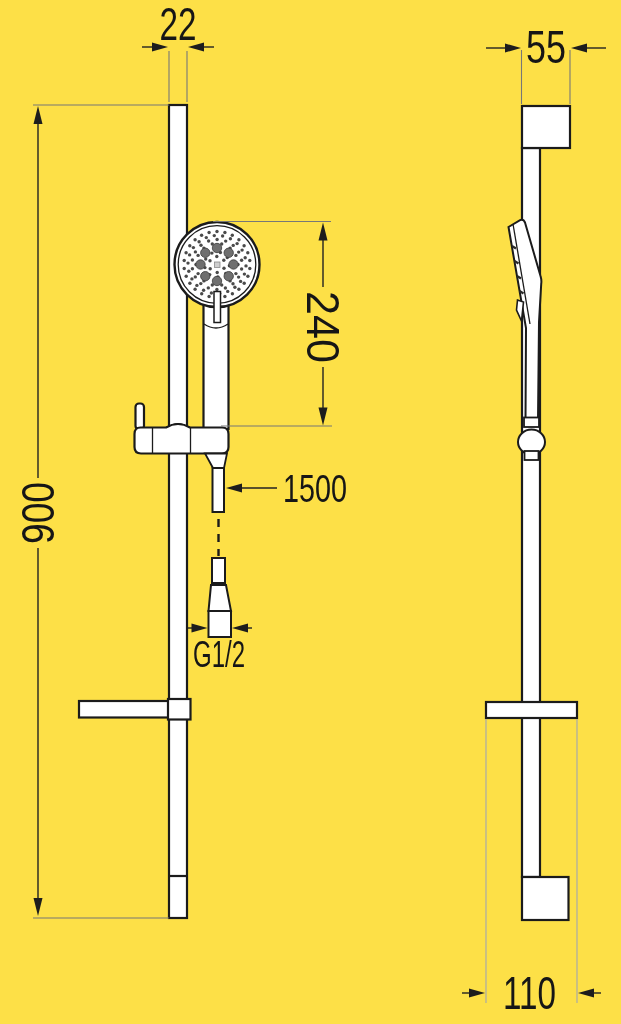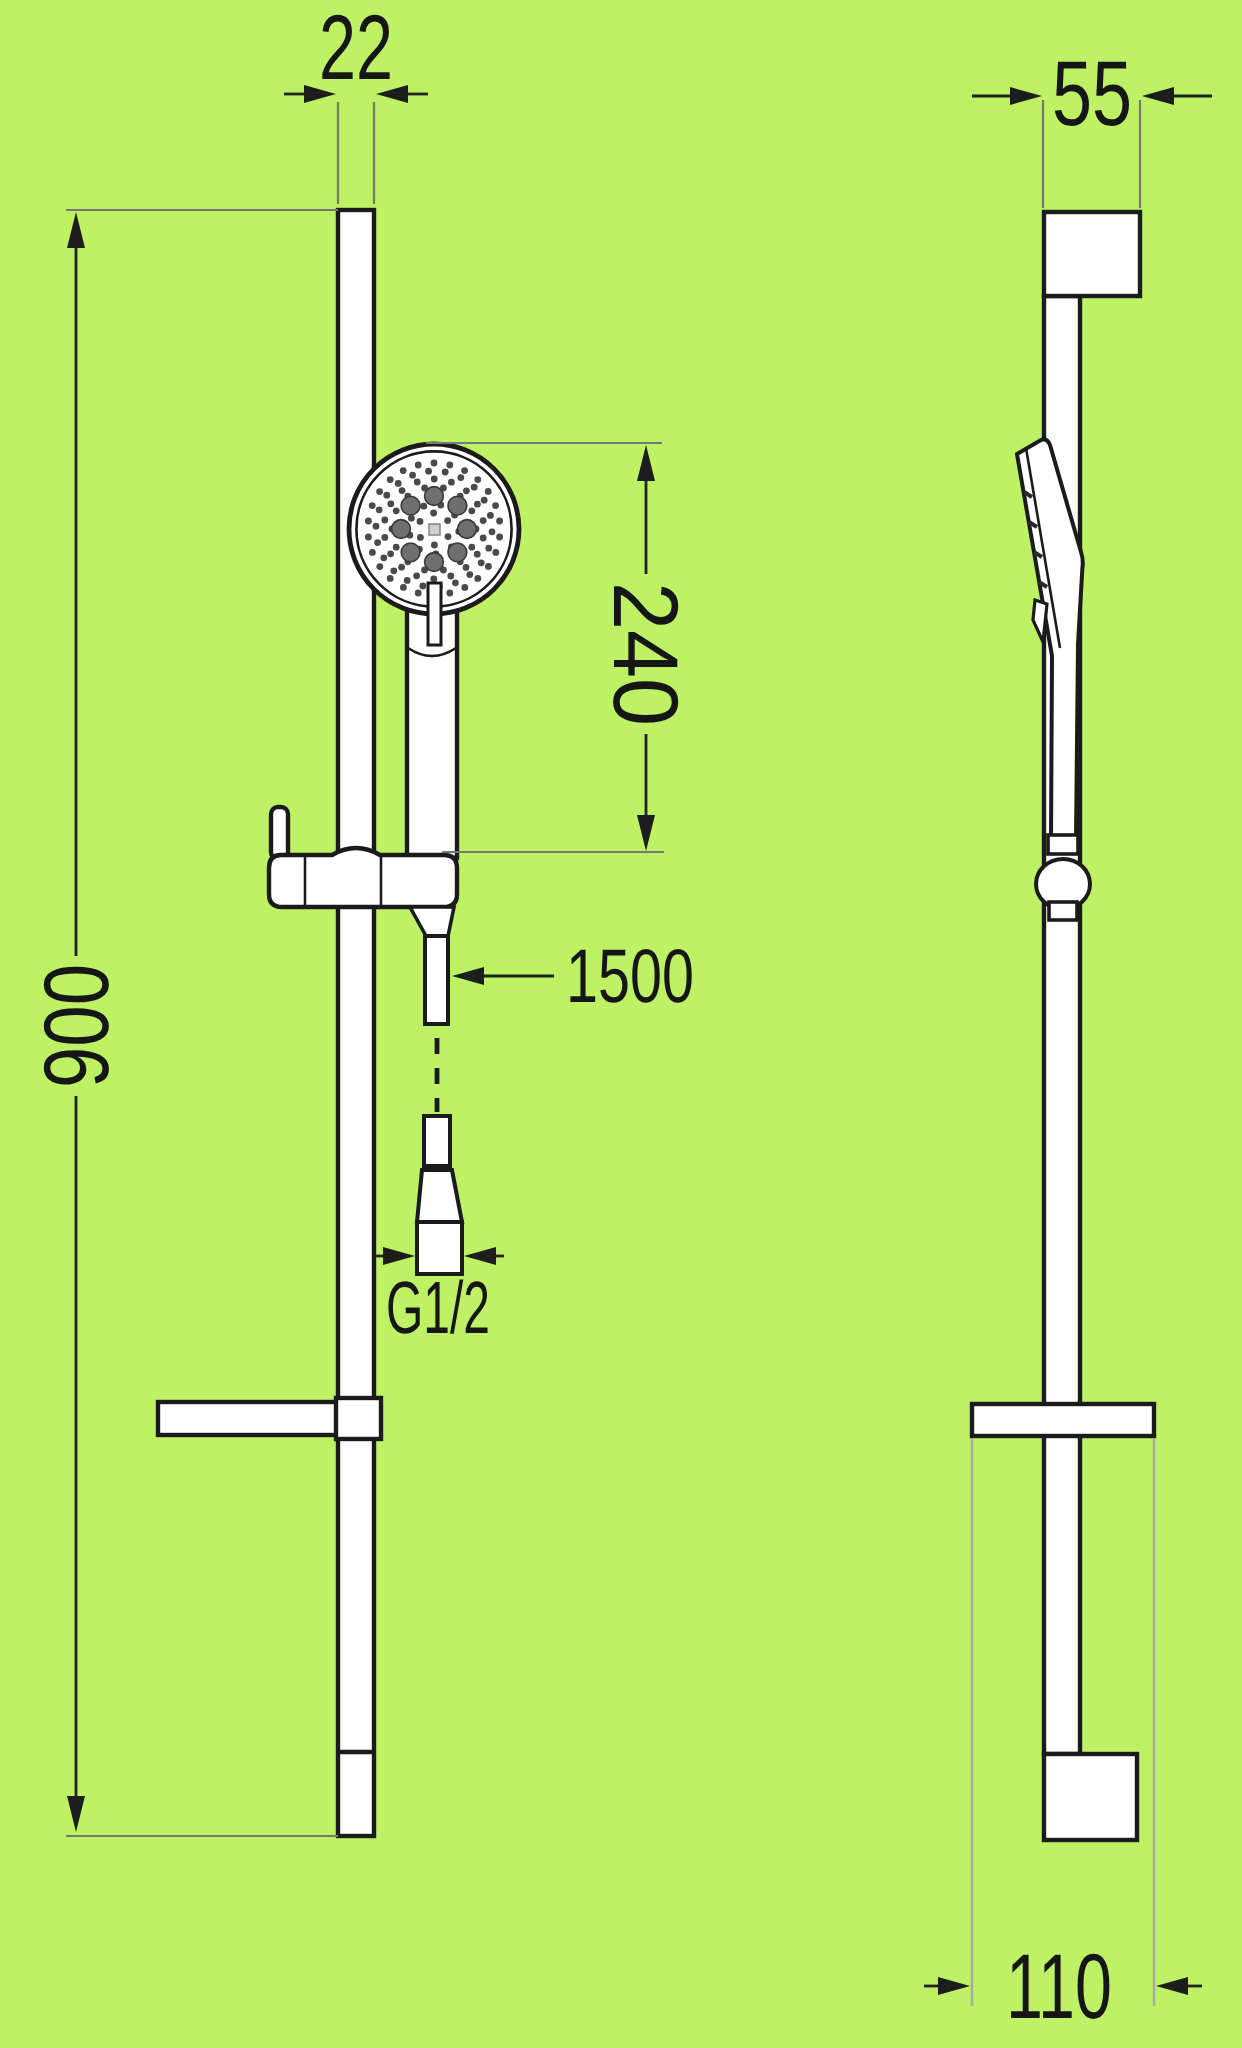--- a/index.html
+++ b/index.html
@@ -1,16 +1,16 @@
 <!DOCTYPE html>
 <html><head>
 <meta charset="utf-8">
 <style>
   html,body{margin:0;padding:0;background:#ffffff;}
-  .drawing-wrap{position:relative;width:621px;height:1024px;background:#bef264;overflow:hidden;}
+  .drawing-wrap{position:relative;width:621px;height:1024px;background:#fde047;overflow:hidden;}
   svg{display:block;}
   .dim-text{font-family:"Liberation Sans",sans-serif;fill:#161616;font-weight:400;}
   .obj{fill:#ffffff;stroke:#1b1b1b;stroke-width:2.2;}
   .obj-thin{fill:none;stroke:#1b1b1b;stroke-width:1.3;}
   .dimline{stroke:#222222;stroke-width:1.4;fill:none;}
   .arrow{fill:#1d1d1d;stroke:none;}
   .ext{stroke:#777777;stroke-width:1.1;fill:none;}
   .ext-light{stroke:#a9a9a9;stroke-width:1.2;fill:none;}
 </style>
 </head>

